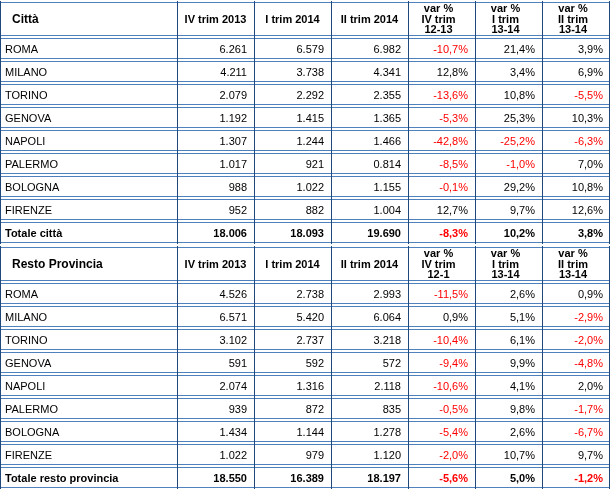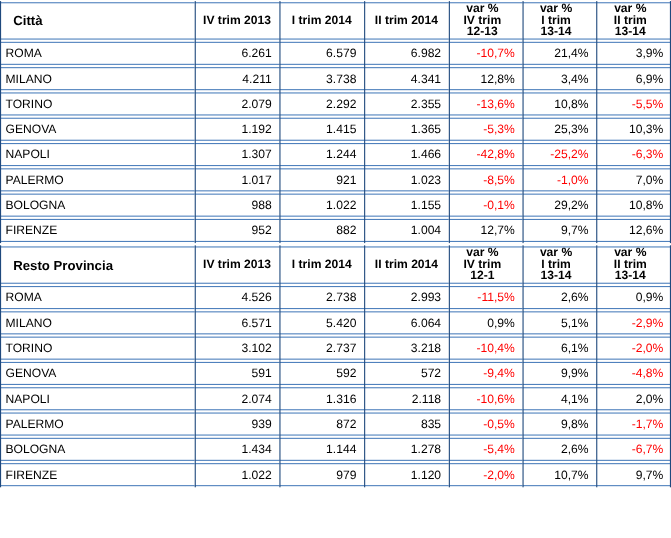--- a/index.html
+++ b/index.html
@@ -134,21 +134,21 @@
     <td class="c-num">1.466</td>
     <td class="c-num neg">-42,8%</td>
     <td class="c-num neg">-25,2%</td>
     <td class="c-num neg">-6,3%</td>
   </tr>
 
   <tr>
     <td class="c-label">PALERMO</td>
     <td class="c-num">1.017</td>
     <td class="c-num">921</td>
-    <td class="c-num">1.023</td>
+    <td class="c-num">0.814</td>
     <td class="c-num neg">-8,5%</td>
     <td class="c-num neg">-1,0%</td>
     <td class="c-num">7,0%</td>
   </tr>
 
   <tr>
     <td class="c-label">BOLOGNA</td>
     <td class="c-num">988</td>
     <td class="c-num">1.022</td>
     <td class="c-num">1.155</td>
@@ -160,20 +160,29 @@
   <tr>
     <td class="c-label">FIRENZE</td>
     <td class="c-num">952</td>
     <td class="c-num">882</td>
     <td class="c-num">1.004</td>
     <td class="c-num">12,7%</td>
     <td class="c-num">9,7%</td>
     <td class="c-num">12,6%</td>
   </tr>
 
+  <tr class="total">
+    <td class="c-label">Totale città</td>
+    <td class="c-num">18.006</td>
+    <td class="c-num">18.093</td>
+    <td class="c-num">19.690</td>
+    <td class="c-num neg">-8,3%</td>
+    <td class="c-num">10,2%</td>
+    <td class="c-num">3,8%</td>
+  </tr>
 </tbody>
     </table>
     <div class="vlines">
         <div class="vline" style="left: 0px;"></div>
         <div class="vline" style="left: 177px;"></div>
         <div class="vline" style="left: 254px;"></div>
         <div class="vline" style="left: 331px;"></div>
         <div class="vline" style="left: 408px;"></div>
         <div class="vline" style="left: 475px;"></div>
         <div class="vline" style="left: 542px;"></div>
@@ -289,20 +298,29 @@
   <tr>
     <td class="c-label">FIRENZE</td>
     <td class="c-num">1.022</td>
     <td class="c-num">979</td>
     <td class="c-num">1.120</td>
     <td class="c-num neg">-2,0%</td>
     <td class="c-num">10,7%</td>
     <td class="c-num">9,7%</td>
   </tr>
 
+  <tr class="total">
+    <td class="c-label">Totale resto provincia</td>
+    <td class="c-num">18.550</td>
+    <td class="c-num">16.389</td>
+    <td class="c-num">18.197</td>
+    <td class="c-num neg">-5,6%</td>
+    <td class="c-num">5,0%</td>
+    <td class="c-num neg">-1,2%</td>
+  </tr>
 </tbody>
     </table>
     <div class="vlines">
         <div class="vline" style="left: 0px;"></div>
         <div class="vline" style="left: 177px;"></div>
         <div class="vline" style="left: 254px;"></div>
         <div class="vline" style="left: 331px;"></div>
         <div class="vline" style="left: 408px;"></div>
         <div class="vline" style="left: 475px;"></div>
         <div class="vline" style="left: 542px;"></div>

